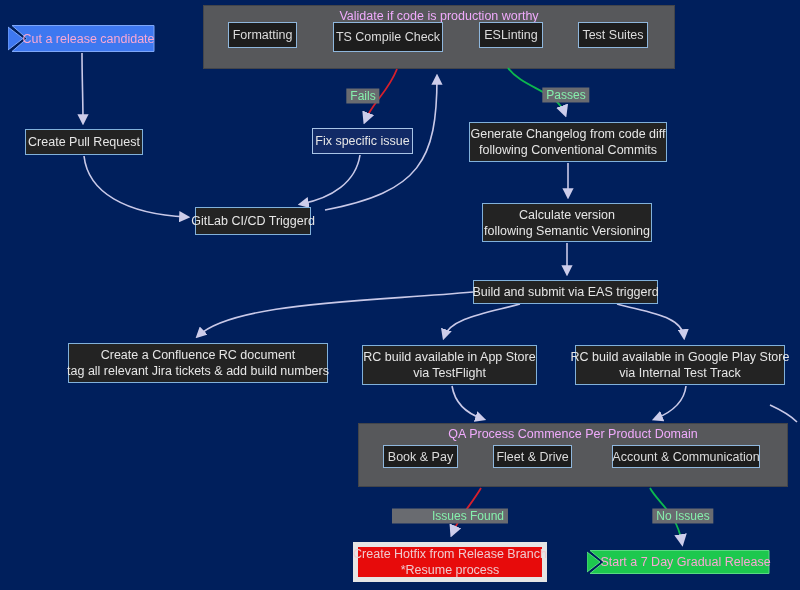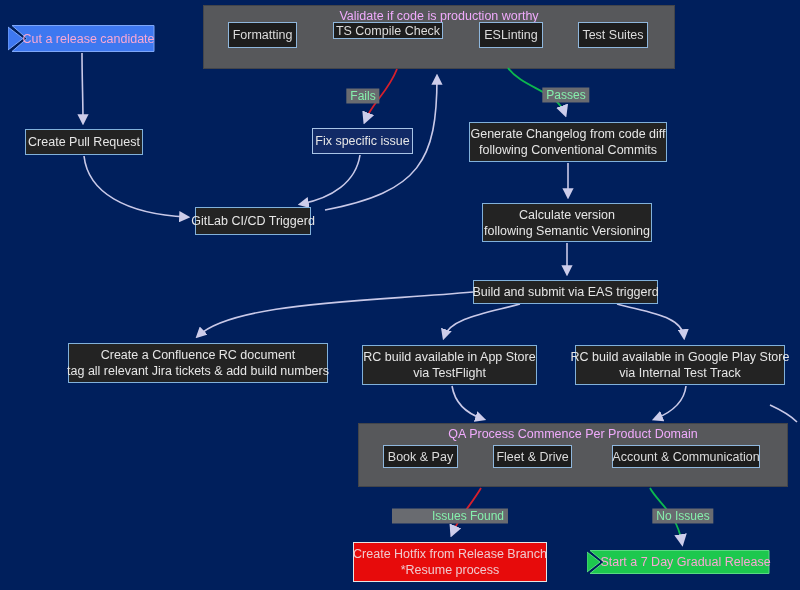--- a/index.html
+++ b/index.html
@@ -46,21 +46,21 @@
     background:#1d1d1d;
     border:1px solid #8fb7dd;
     color:#dcdcdc;
   }
   .ghost{
     background:#122a66;
     border:1px solid #a8c4e6;
   }
   .redbox{
     background:#e70b0b;
-    border:1px solid #e5e5e5;
+    border:5px solid #e5e5e5;
     color:#efc9ce;
   }
   .flag{ border:none; background:transparent; color:#f9a8d4; }
   .flag svg{ position:absolute; inset:0; width:100%; height:100%; }
   .flag .lbl{ position:relative; z-index:2; padding-left:14px; }
   .edges{ position:absolute; inset:0; width:800px; height:590px; }
   .edge-label{
     position:absolute;
     transform:translate(-50%,-50%);
     background:#696b70;
@@ -113,21 +113,21 @@
   </svg>
 
   <div class="edge-label" style="left:363px;top:96px;">Fails</div>
   <div class="edge-label" style="left:566px;top:95px;">Passes</div>
   <div class="edge-label" style="left:450px;top:516px;padding-left:40px;">Issues Found</div>
   <div class="edge-label" style="left:683px;top:516px;">No Issues</div>
 
   <div class="node subbox" style="left:228px;top:22px;width:69px;height:26px;">
     <span>Formatting</span>
   </div>
-  <div class="node subbox" style="left:333px;top:22px;width:110px;height:17px;">
+  <div class="node subbox" style="left:333px;top:22px;width:110px;height:30px;">
     <span>TS Compile Check</span>
   </div>
   <div class="node subbox" style="left:479px;top:22px;width:64px;height:26px;">
     <span>ESLinting</span>
   </div>
   <div class="node subbox" style="left:578px;top:22px;width:70px;height:26px;">
     <span>Test Suites</span>
   </div>
 
   <div class="node subbox" style="left:383px;top:445px;width:75px;height:23px;">

